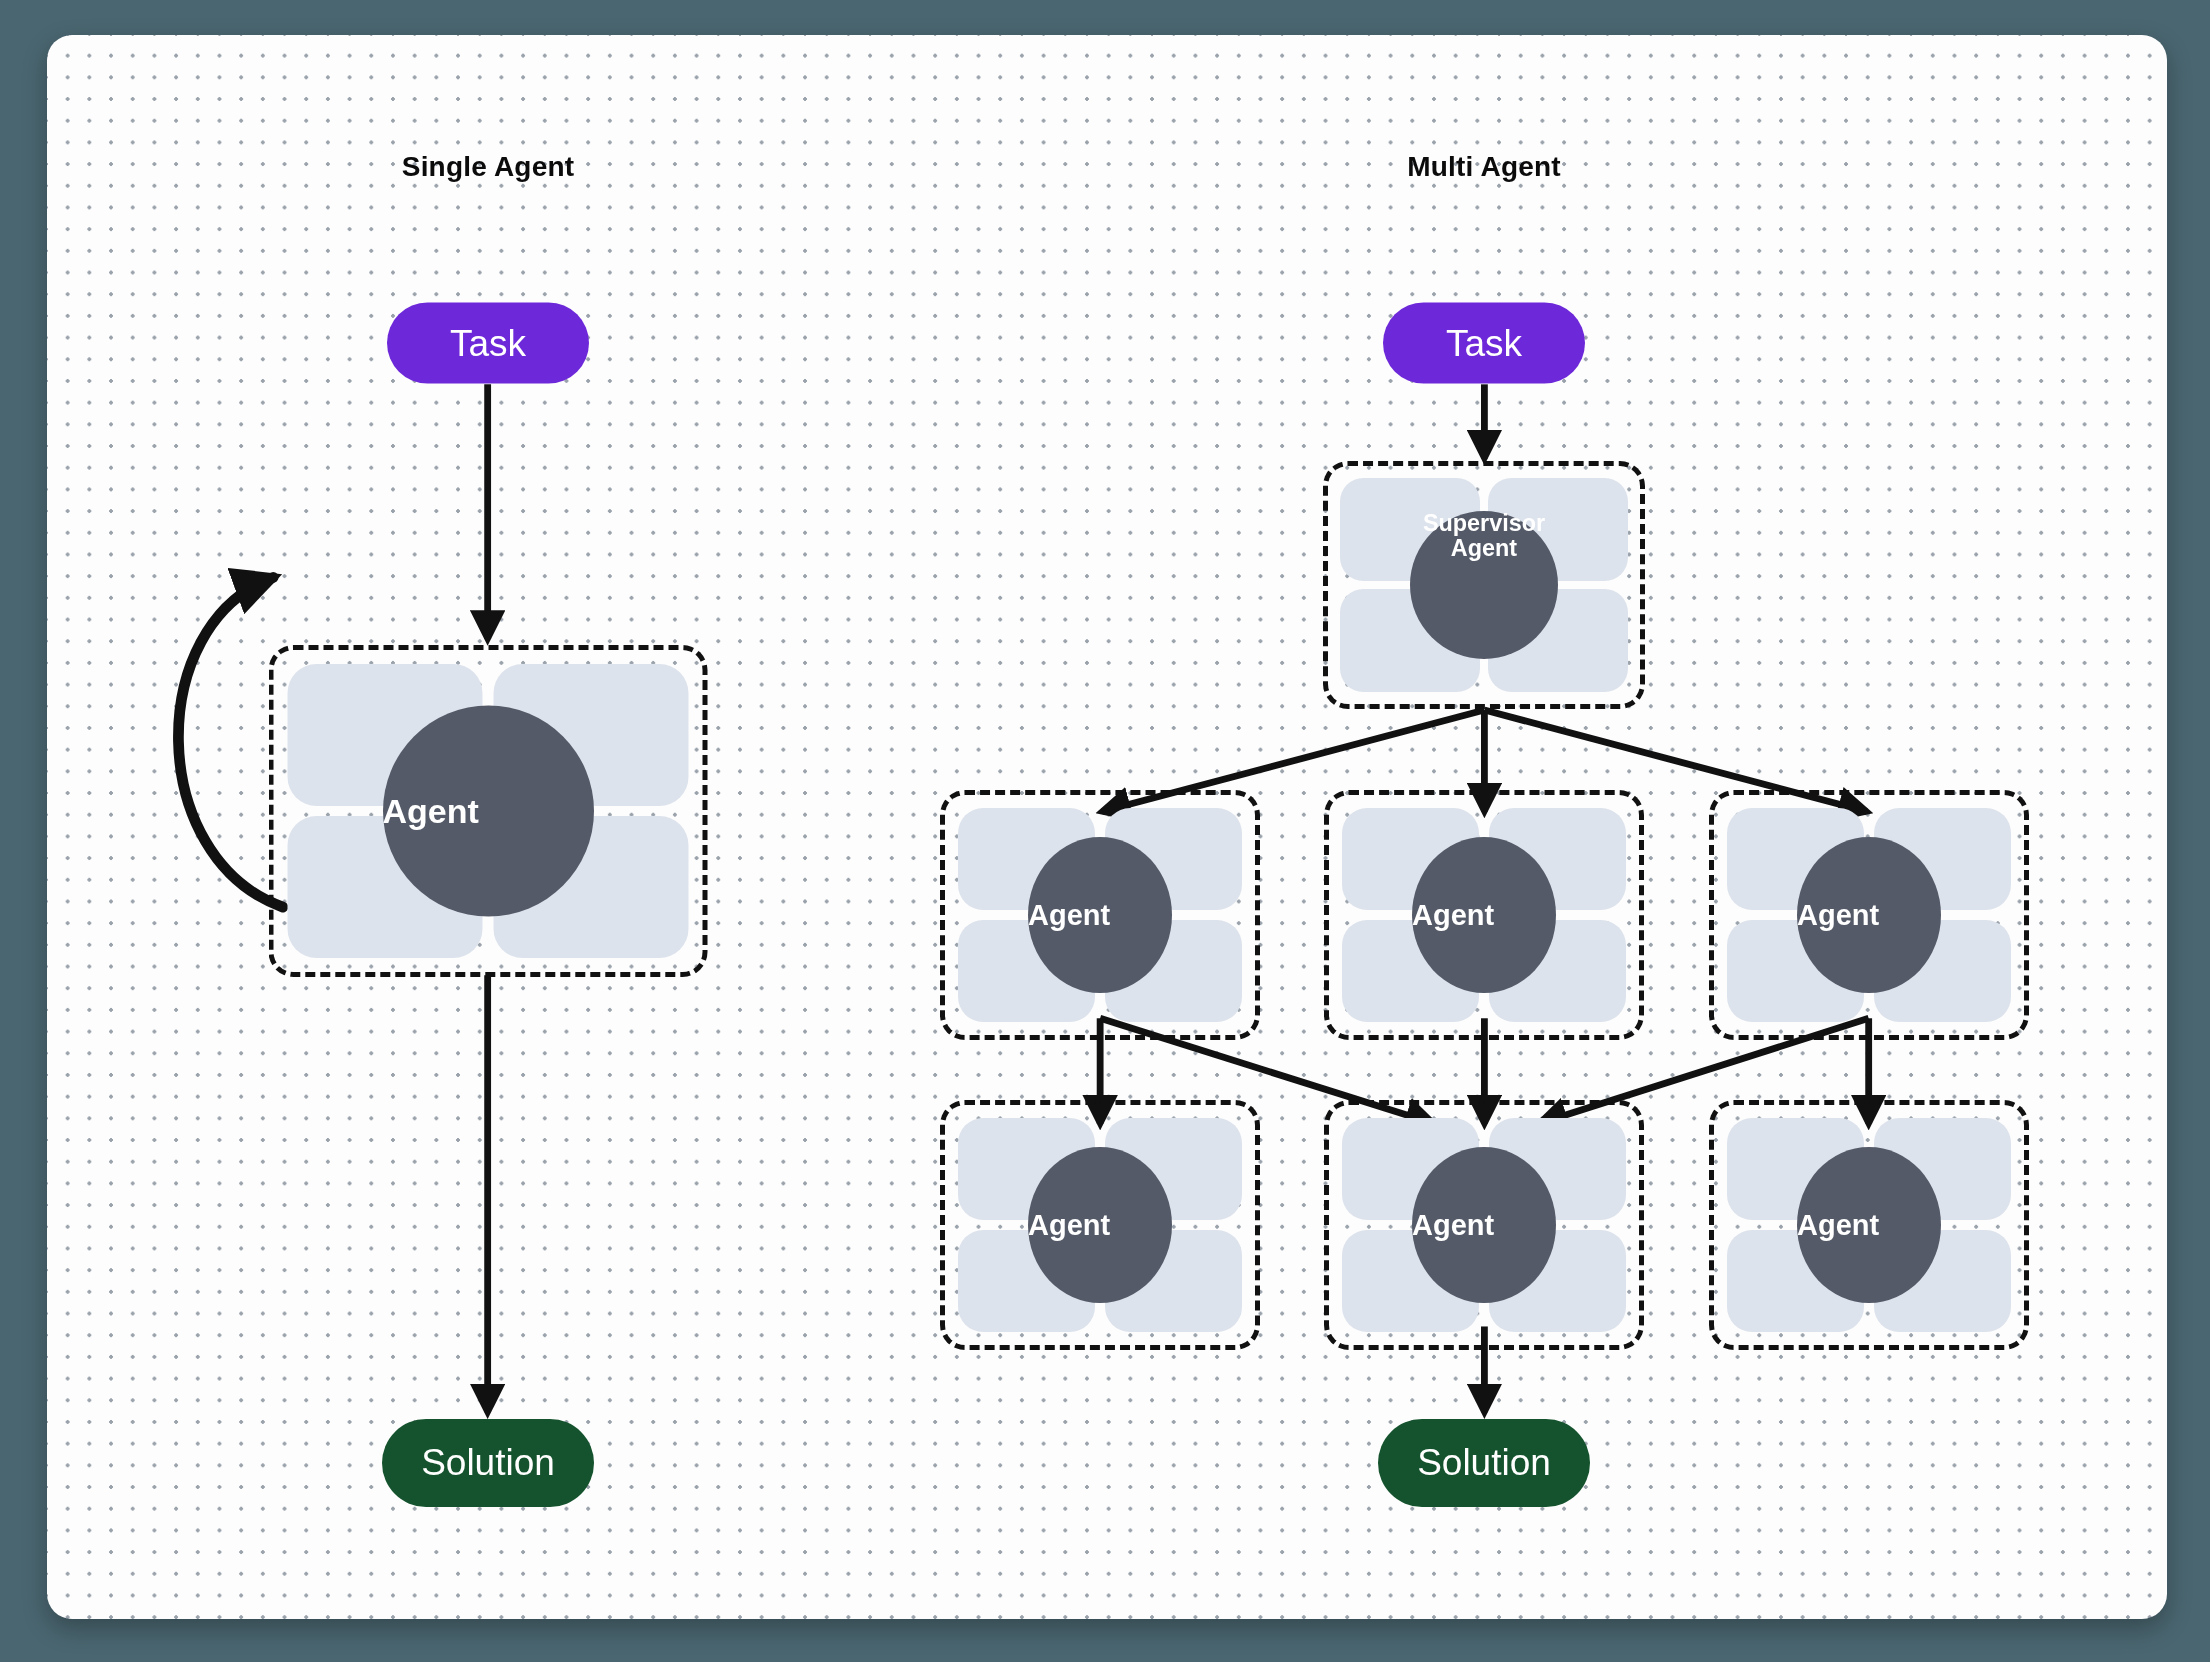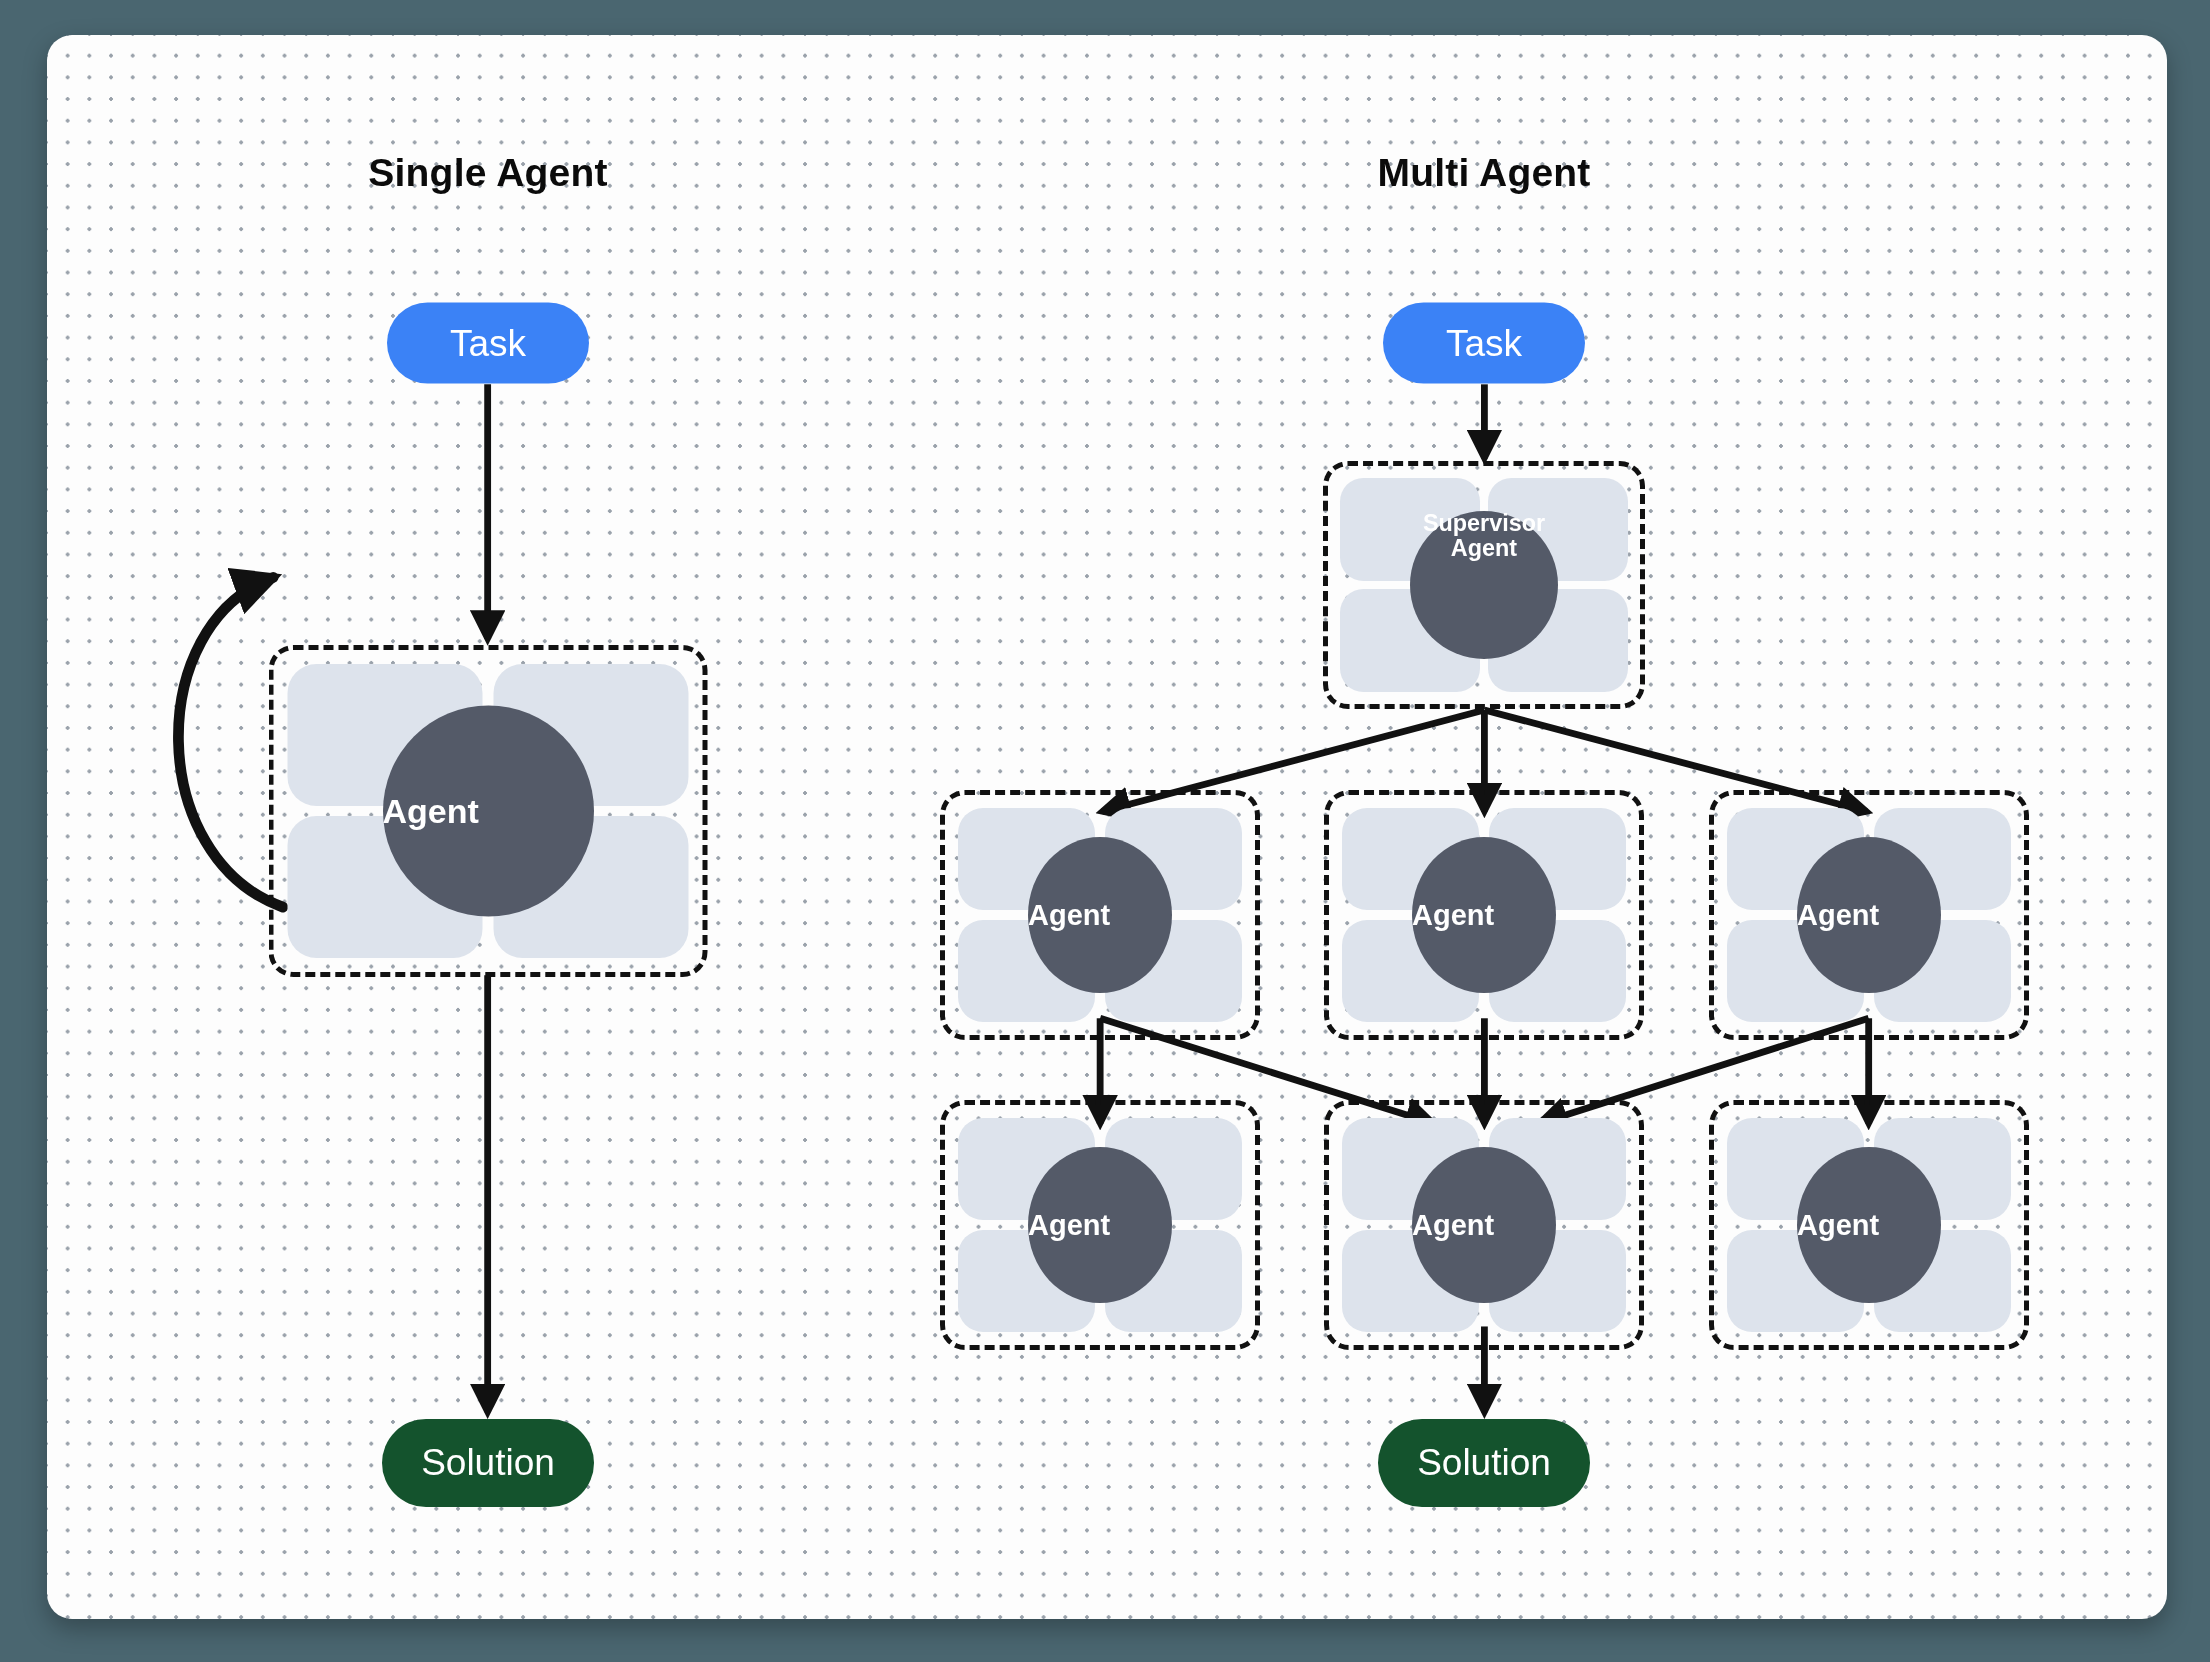--- a/index.html
+++ b/index.html
@@ -35,39 +35,39 @@
   #diagram {
     position: absolute;
     left: 0;
     top: 0;
     width: 2211px;
     height: 1663px;
   }
   .heading {
     position: absolute;
     font-weight: bold;
-    font-size: 39px;
+    font-size: 28px;
     color: #0b0b0b;
     letter-spacing: 0.2px;
     white-space: nowrap;
     transform: translateX(-50%);
   }
   .pill {
     position: absolute;
     transform: translate(-50%, -50%);
     display: flex;
     align-items: center;
     justify-content: center;
     border-radius: 974px;
     color: #ffffff;
     font-size: 37px;
     font-weight: 400;
     white-space: nowrap;
   }
-  .pill.task { background: #3b82f6; }
+  .pill.task { background: #6d28d9; }
   .pill.solution { background: #14532d; }
 
   .agent-node {
     position: absolute;
     transform: translate(-50%, -50%);
     box-sizing: border-box;
     border: 5.9px dashed #111111;
     border-radius: 25px;
   }
   .tiles {

